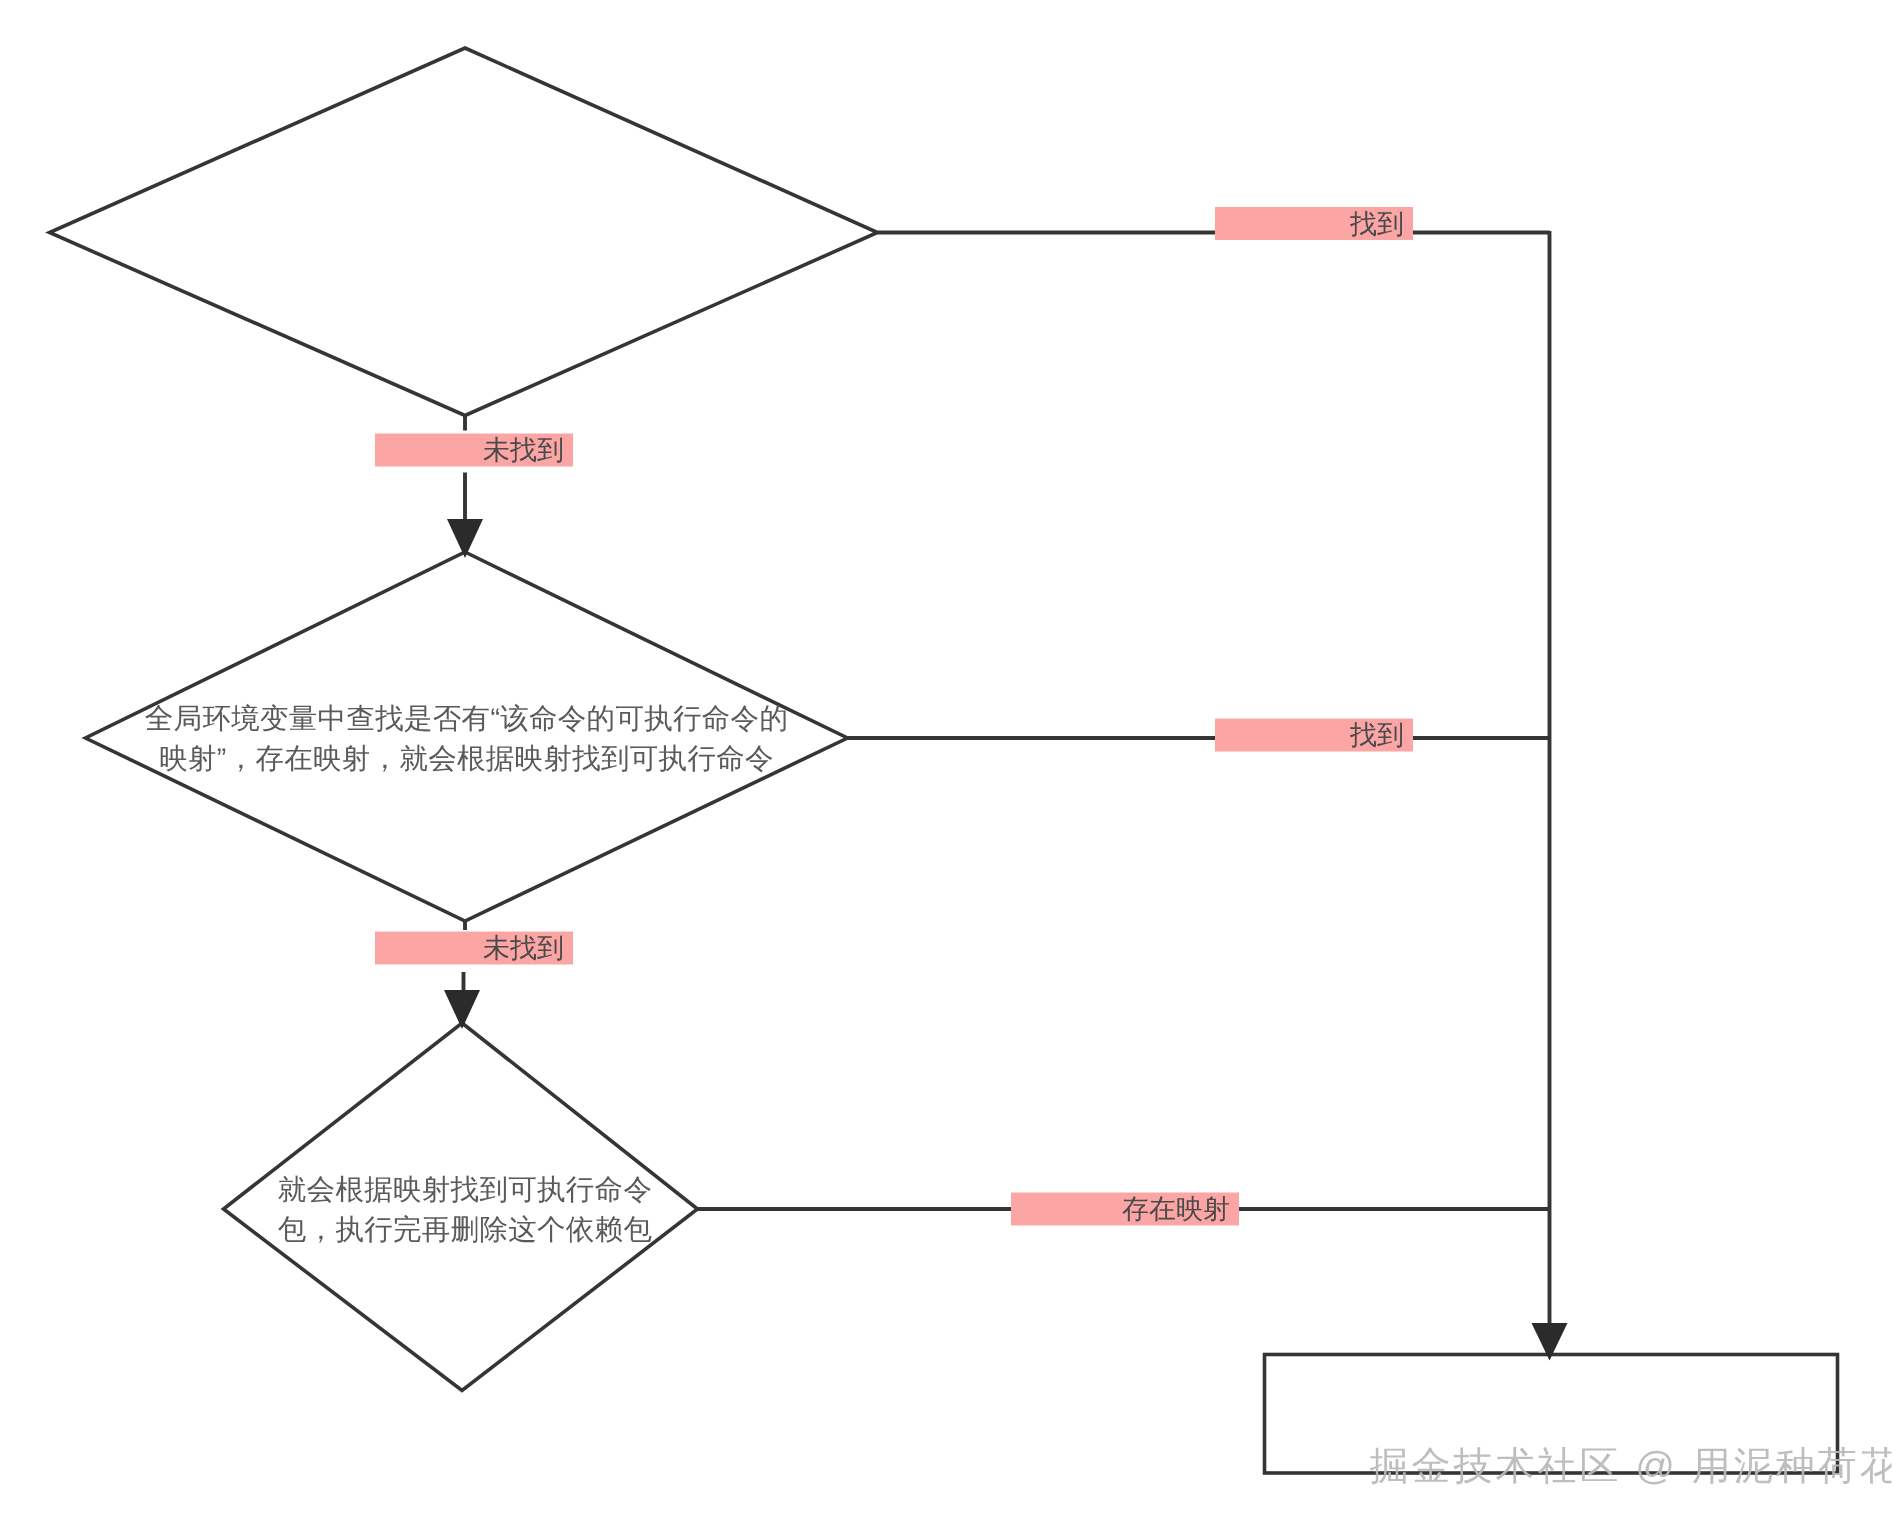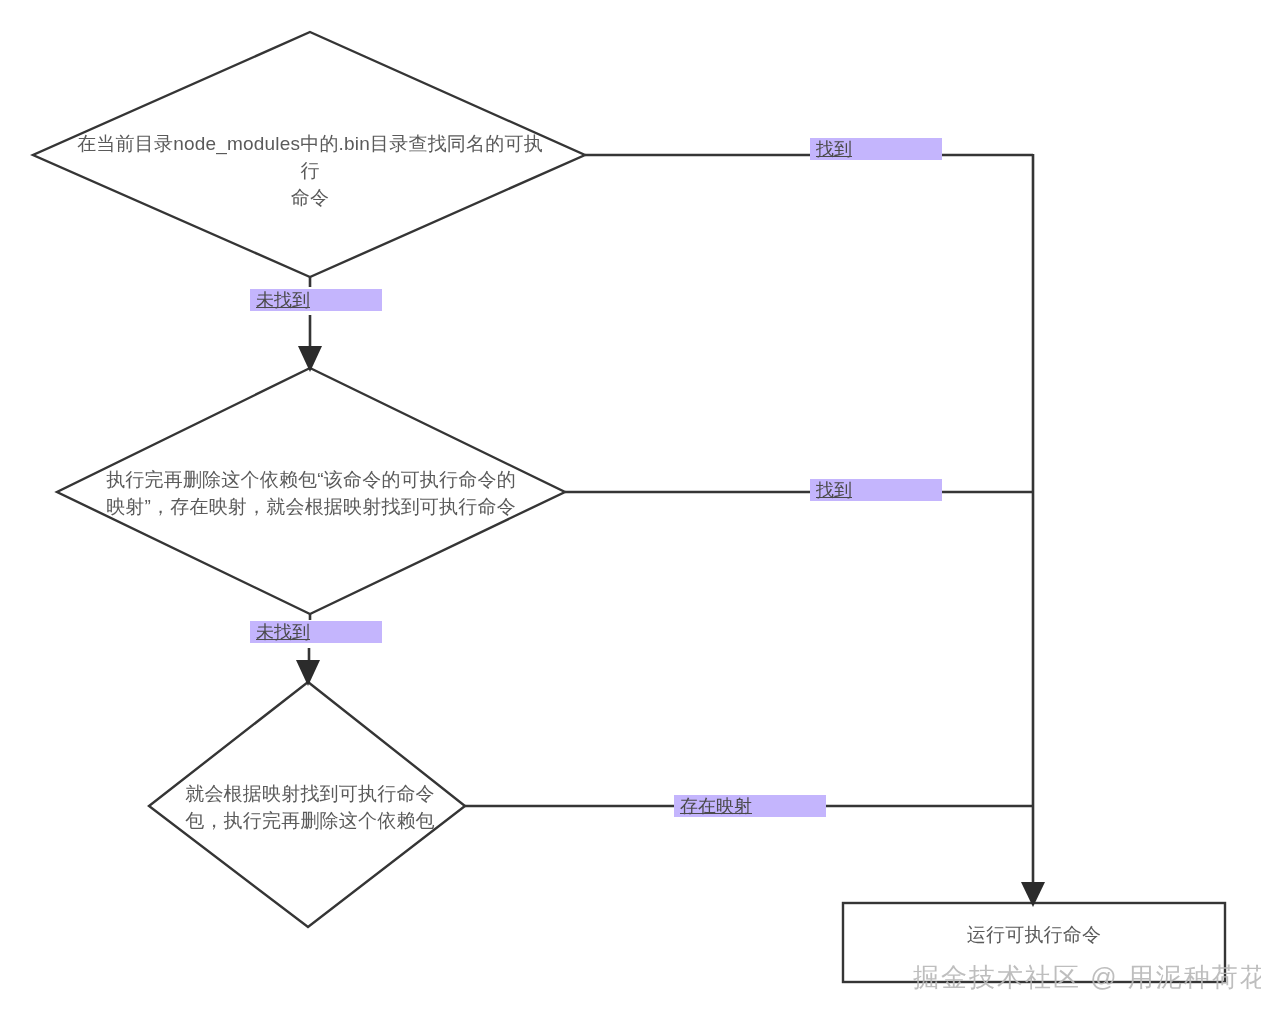--- a/index.html
+++ b/index.html
@@ -50,25 +50,24 @@
     text-align: center;
     letter-spacing: 0.2px;
     white-space: pre-line;
     pointer-events: none;
   }
   .edge-label {
     position: absolute;
     color: #4a4a4a;
     font-size: 18px;
     line-height: 22px;
-    text-align: left;
-    background: #c4b5fd;
+    text-align: right;
+    background: #fca5a5;
     padding: 0 6px;
     white-space: nowrap;
-    text-decoration: underline;
   }
   .watermark {
     position: absolute;
     color: #b9b9b9;
     font-size: 26px;
     line-height: 30px;
     letter-spacing: 2px;
     white-space: nowrap;
     opacity: 0.92;
     pointer-events: none;
@@ -114,30 +113,27 @@
     <path class="conn-line" d="M 310 277 L 310 287"></path>
     <path class="conn-line" d="M 310 315 L 310 362"></path>
     <polygon class="arrow-head" points="310,372 298,346 322,346"></polygon>
 
     <path class="conn-line" d="M 310 614 L 310 620"></path>
     <path class="conn-line" d="M 309 648 L 309 676"></path>
     <polygon class="arrow-head" points="308,686 296,660 320,660"></polygon>
 
   </svg>
 
-  <div class="node-label" id="label-decision-1">在当前目录node_modules中的.bin目录查找同名的可执行
-命令</div>
 
-  <div class="node-label" id="label-decision-2">执行完再删除这个依赖包“该命令的可执行命令的
+  <div class="node-label" id="label-decision-2">全局环境变量中查找是否有“该命令的可执行命令的
 映射”，存在映射，就会根据映射找到可执行命令</div>
 
   <div class="node-label" id="label-decision-3">就会根据映射找到可执行命令
 包，执行完再删除这个依赖包</div>
 
-  <div class="node-label" id="label-process-run">运行可执行命令</div>
 
   <div class="edge-label" id="edge-label-found-1">找到</div>
 
   <div class="edge-label" id="edge-label-not-found-1">未找到</div>
 
   <div class="edge-label" id="edge-label-found-2">找到</div>
 
   <div class="edge-label" id="edge-label-not-found-2">未找到</div>
 
   <div class="edge-label" id="edge-label-download-ok">存在映射</div>

